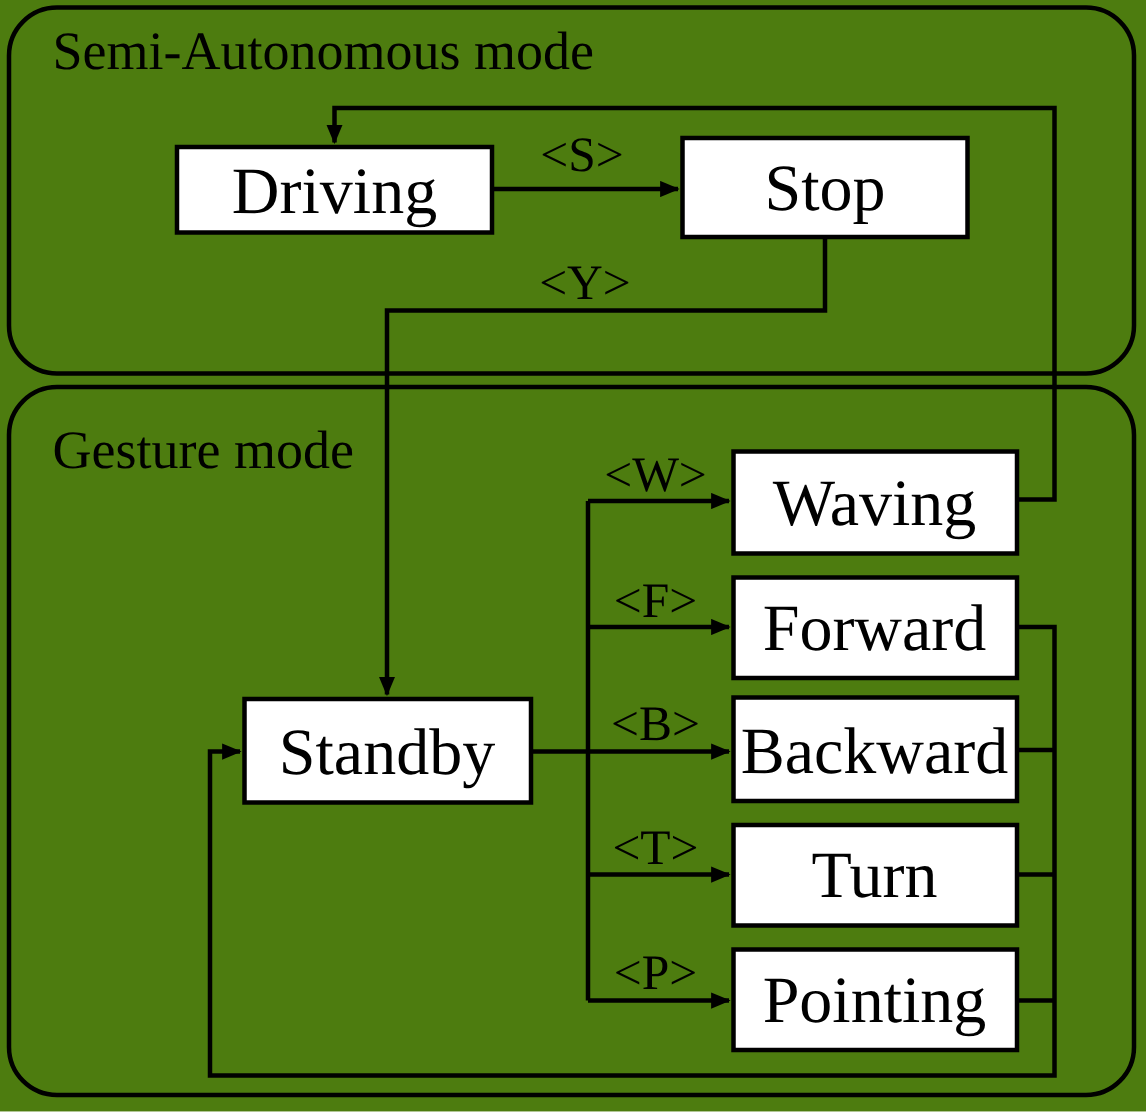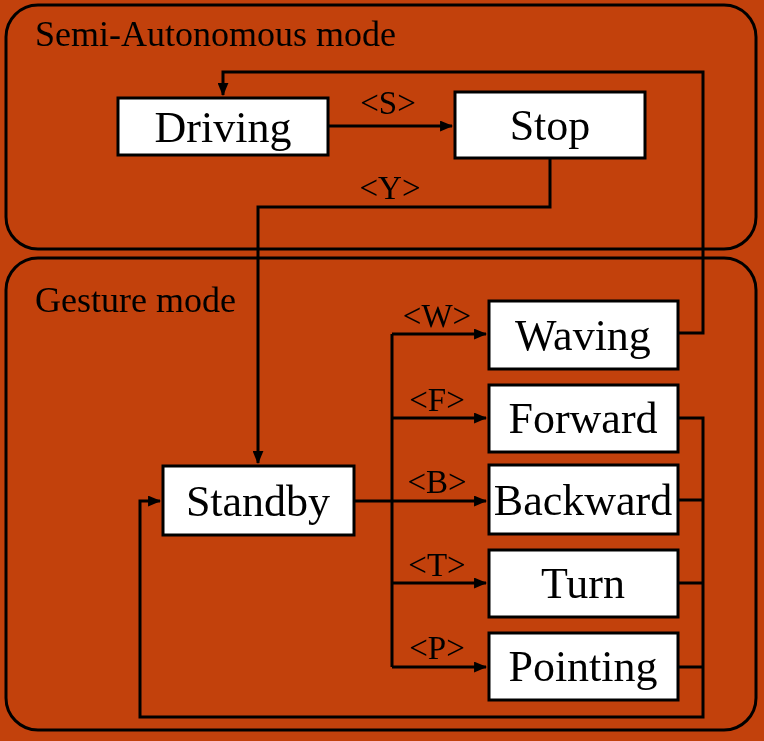--- a/index.html
+++ b/index.html
@@ -4,21 +4,21 @@
 <style>
   html, body {
     margin: 0;
     padding: 0;
     background: #ffffff;
   }
   .canvas {
     position: relative;
     width: 764px;
     height: 741px;
-    background: #c2410c;
+    background: #4d7c0f;
     font-family: "Liberation Serif", "DejaVu Serif", serif;
   }
   svg text {
     font-family: "Liberation Serif", "DejaVu Serif", serif;
     fill: #000000;
   }
   .mode-label   { font-size: 36px; }
   .state-label  { font-size: 44px; }
   .trans-label  { font-size: 33px; }
 </style>

